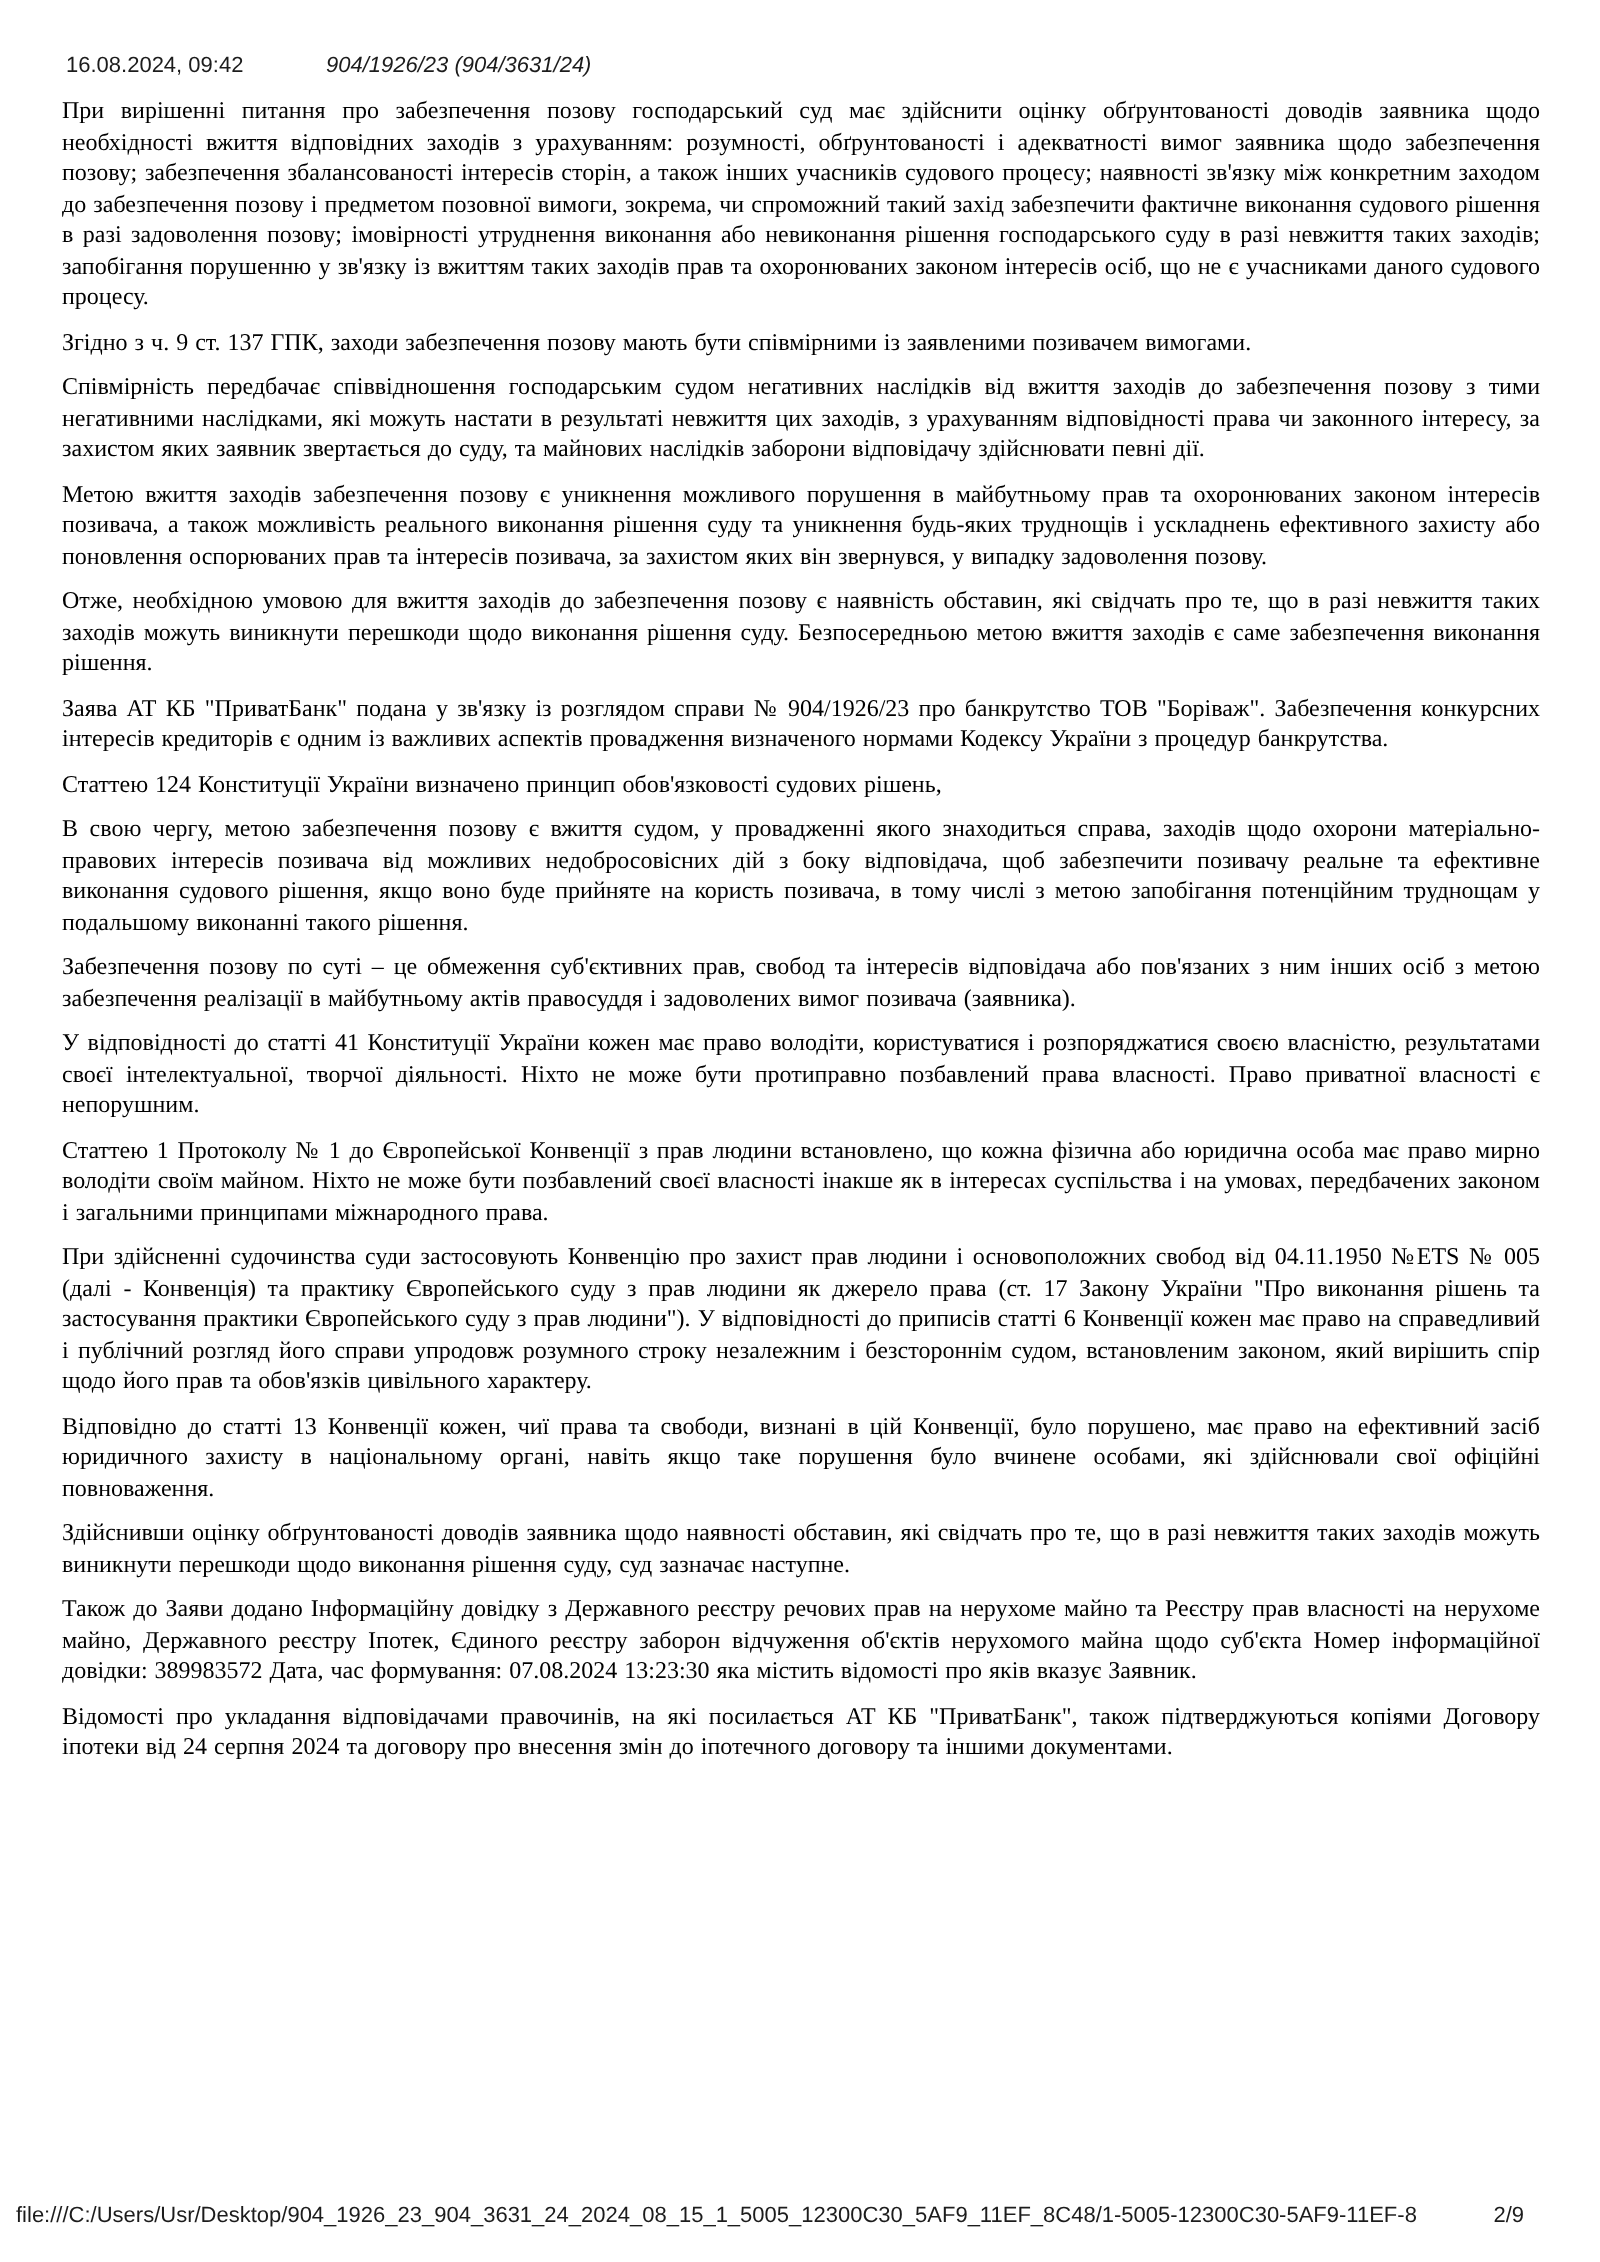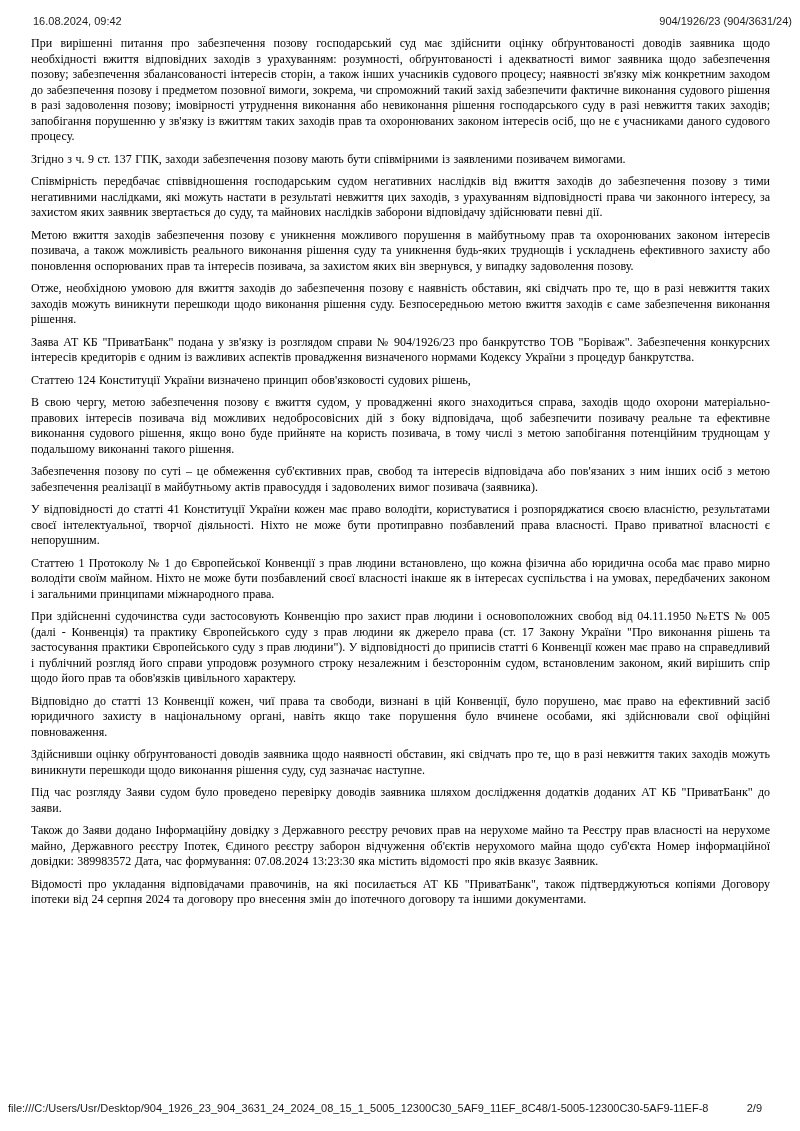--- a/index.html
+++ b/index.html
@@ -17,22 +17,22 @@
     overflow: hidden;
   }
   .print-header {
     display: flex;
     align-items: baseline;
     padding: 15px 8px 0 33px;
     font-family: "Liberation Sans", sans-serif;
     font-size: 11px;
     color: #1c1c1c;
   }
-  .print-header .hdr-date { width: 130px; flex: 0 0 auto; }
-  .print-header .hdr-title { flex: 1 1 auto; text-align: right; }
+  .print-header .hdr-date { width: 130px; flex: 0 0 auto; margin-top: 12px; }
+  .print-header .hdr-title { flex: 1 1 auto; text-align: left; font-style: italic; }
   .doc-body {
     margin-top: 9px;
     padding: 0 30px 0 31px;
   }
   .doc-body p {
     margin: 0 0 7px 0;
     font-size: 12px;
     line-height: 15.5px;
     text-align: justify;
     word-spacing: 0.5px;
@@ -72,21 +72,20 @@
     <p>Отже, необхідною умовою для вжиття заходів до забезпечення позову є наявність обставин, які свідчать про те, що в разі невжиття таких заходів можуть виникнути перешкоди щодо виконання рішення суду. Безпосередньою метою вжиття заходів є саме забезпечення виконання рішення.</p>
     <p>Заява АТ КБ "ПриватБанк" подана у зв'язку із розглядом справи № 904/1926/23 про банкрутство ТОВ "Боріваж". Забезпечення конкурсних інтересів кредиторів є одним із важливих аспектів провадження визначеного нормами Кодексу України з процедур банкрутства.</p>
     <p>Статтею 124 Конституції України визначено принцип обов'язковості судових рішень,</p>
     <p>В свою чергу, метою забезпечення позову є вжиття судом, у провадженні якого знаходиться справа, заходів щодо охорони матеріально-правових інтересів позивача від можливих недобросовісних дій з боку відповідача, щоб забезпечити позивачу реальне та ефективне виконання судового рішення, якщо воно буде прийняте на користь позивача, в тому числі з метою запобігання потенційним труднощам у подальшому виконанні такого рішення.</p>
     <p>Забезпечення позову по суті – це обмеження суб'єктивних прав, свобод та інтересів відповідача або пов'язаних з ним інших осіб з метою забезпечення реалізації в майбутньому актів правосуддя і задоволених вимог позивача (заявника).</p>
     <p>У відповідності до статті 41 Конституції України кожен має право володіти, користуватися і розпоряджатися своєю власністю, результатами своєї інтелектуальної, творчої діяльності. Ніхто не може бути протиправно позбавлений права власності. Право приватної власності є непорушним.</p>
     <p>Статтею 1 Протоколу № 1 до Європейської Конвенції з прав людини встановлено, що кожна фізична або юридична особа має право мирно володіти своїм майном. Ніхто не може бути позбавлений своєї власності інакше як в інтересах суспільства і на умовах, передбачених законом і загальними принципами міжнародного права.</p>
     <p>При здійсненні судочинства суди застосовують Конвенцію про захист прав людини  і основоположних свобод від 04.11.1950 №ETS № 005 (далі - Конвенція) та практику Європейського суду з прав людини як джерело права (ст. 17 Закону України "Про виконання рішень та застосування практики Європейського суду з прав людини"). У відповідності до приписів статті 6 Конвенції кожен має право на справедливий і публічний розгляд його справи упродовж розумного строку незалежним і безстороннім судом, встановленим законом, який вирішить спір щодо його прав та обов'язків цивільного характеру.</p>
     <p>Відповідно до статті 13 Конвенції кожен, чиї права та свободи, визнані в цій Конвенції, було порушено, має право на ефективний засіб юридичного захисту в національному органі, навіть якщо таке порушення було вчинене особами, які здійснювали свої офіційні повноваження.</p>
     <p>Здійснивши оцінку обґрунтованості доводів заявника щодо наявності обставин, які свідчать про те, що в разі невжиття таких заходів можуть виникнути перешкоди щодо виконання рішення суду, суд зазначає наступне.</p>
-    <p>Під час розгляду Заяви судом було проведено перевірку доводів заявника шляхом дослідження додатків доданих АТ КБ "ПриватБанк" до заяви.</p>
     <p>Також до Заяви додано Інформаційну довідку з Державного реєстру речових прав на нерухоме майно та Реєстру прав власності на нерухоме майно, Державного реєстру Іпотек, Єдиного реєстру заборон відчуження об'єктів нерухомого майна щодо суб'єкта Номер інформаційної довідки: 389983572 Дата, час формування: 07.08.2024 13:23:30 яка містить відомості про яків вказує Заявник.</p>
     <p>Відомості про укладання відповідачами правочинів, на які посилається АТ КБ "ПриватБанк", також  підтверджуються копіями Договору іпотеки від 24 серпня 2024 та договору про внесення змін до іпотечного договору та іншими документами.</p>
   </div>
 
   <div class="print-footer">
     <span class="ftr-url">file:///C:/Users/Usr/Desktop/904_1926_23_904_3631_24_2024_08_15_1_5005_12300C30_5AF9_11EF_8C48/1-5005-12300C30-5AF9-11EF-8C…</span>
     <span class="ftr-page">2/9</span>
   </div>
 
 </div>

